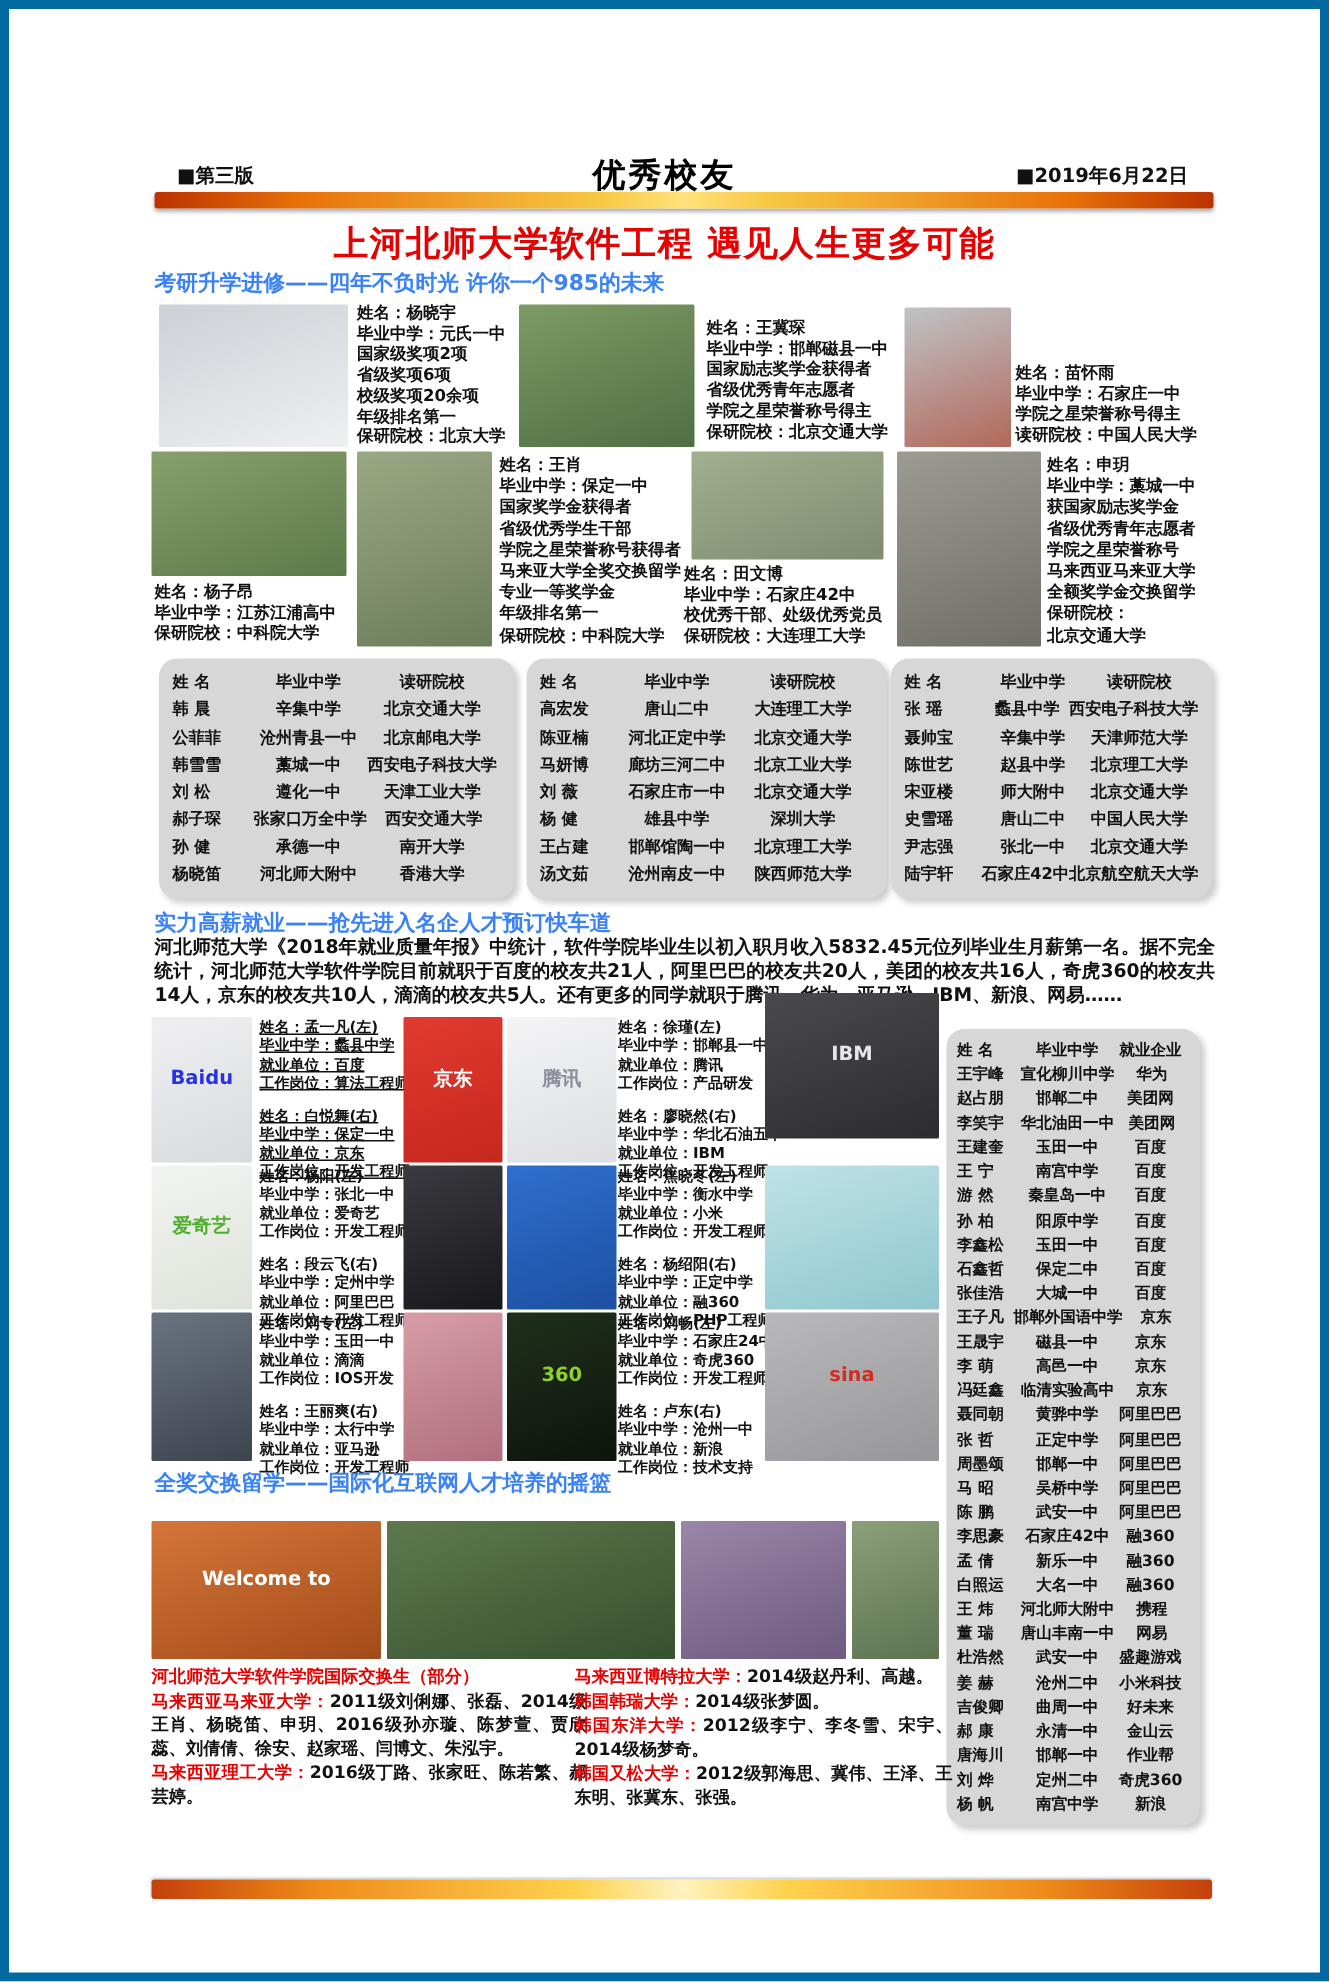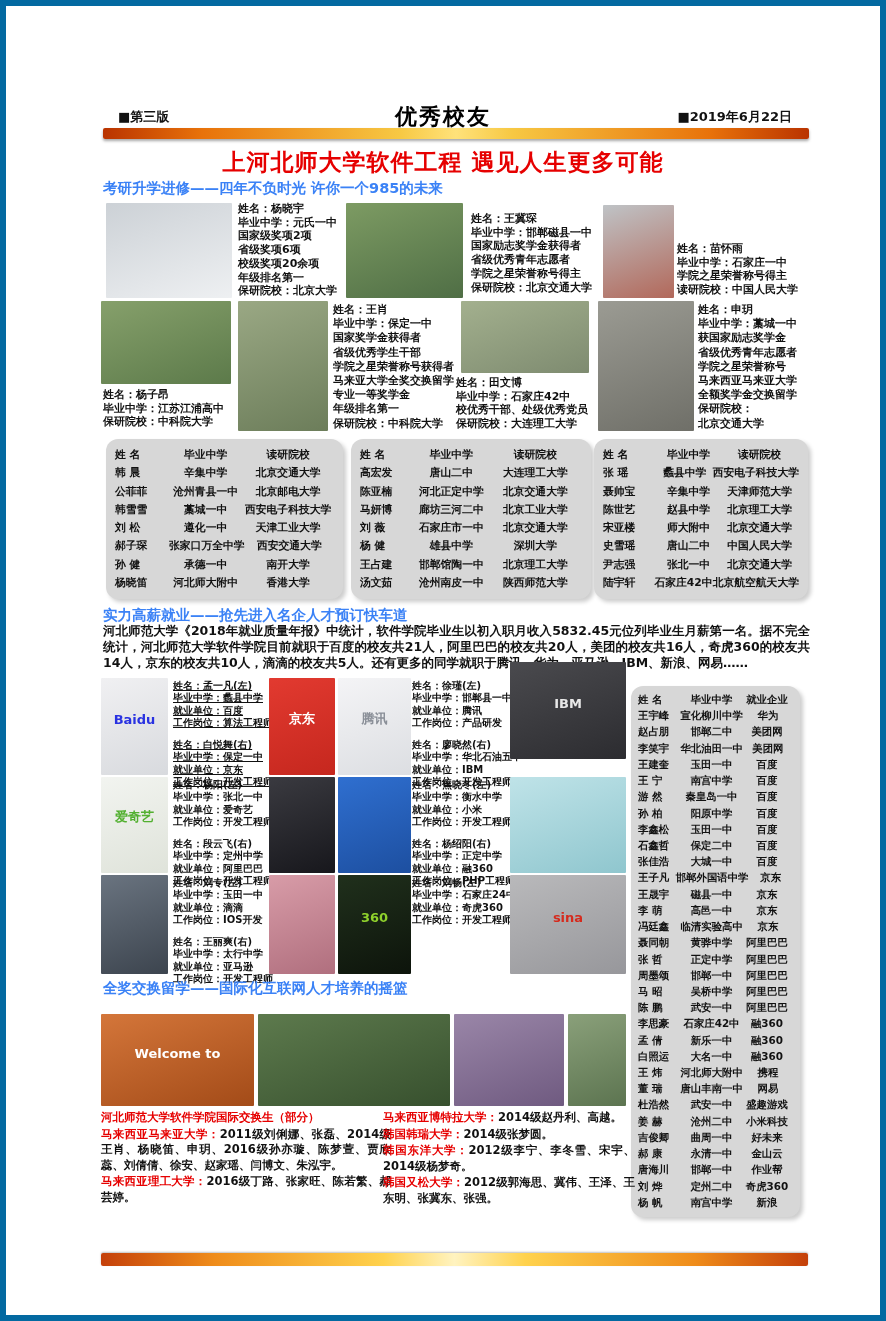--- a/index.html
+++ b/index.html
@@ -357,20 +357,26 @@
   <div class="photo" style="left: 332px; top: 869px; width: 73px; height: 99px; background: linear-gradient(160deg, rgb(32, 48, 28), rgb(13, 20, 11));">
       <span class="logo" style="color: rgb(143, 209, 44);">360</span>
     </div>
   <div class="wcap" style="left:406px;top:871px;width:96px;">
       <div class="blk">
         <div>姓名：刘畅(左)</div>
         <div>毕业中学：石家庄24中</div>
         <div>就业单位：奇虎360</div>
         <div>工作岗位：开发工程师</div>
       </div>
+      <div class="blk">
+        <div>姓名：卢东(右)</div>
+        <div>毕业中学：沧州一中</div>
+        <div>就业单位：新浪</div>
+        <div>工作岗位：技术支持</div>
+      </div>
     </div>
   <div class="photo" style="left: 504px; top: 869px; width: 116px; height: 99px; background: linear-gradient(160deg, rgb(185, 185, 187), rgb(151, 151, 155));">
       <span class="logo" style="color: rgb(213, 43, 30); text-align: center;">sina</span>
     </div>
 
   <div class="wtable" style="left:625px;top:680px;width:169px;height:531px;">
       <div class="trow">
         <span class="c0">姓 名</span>
         <span class="c1">毕业中学</span>
         <span class="c2">就业企业</span>

